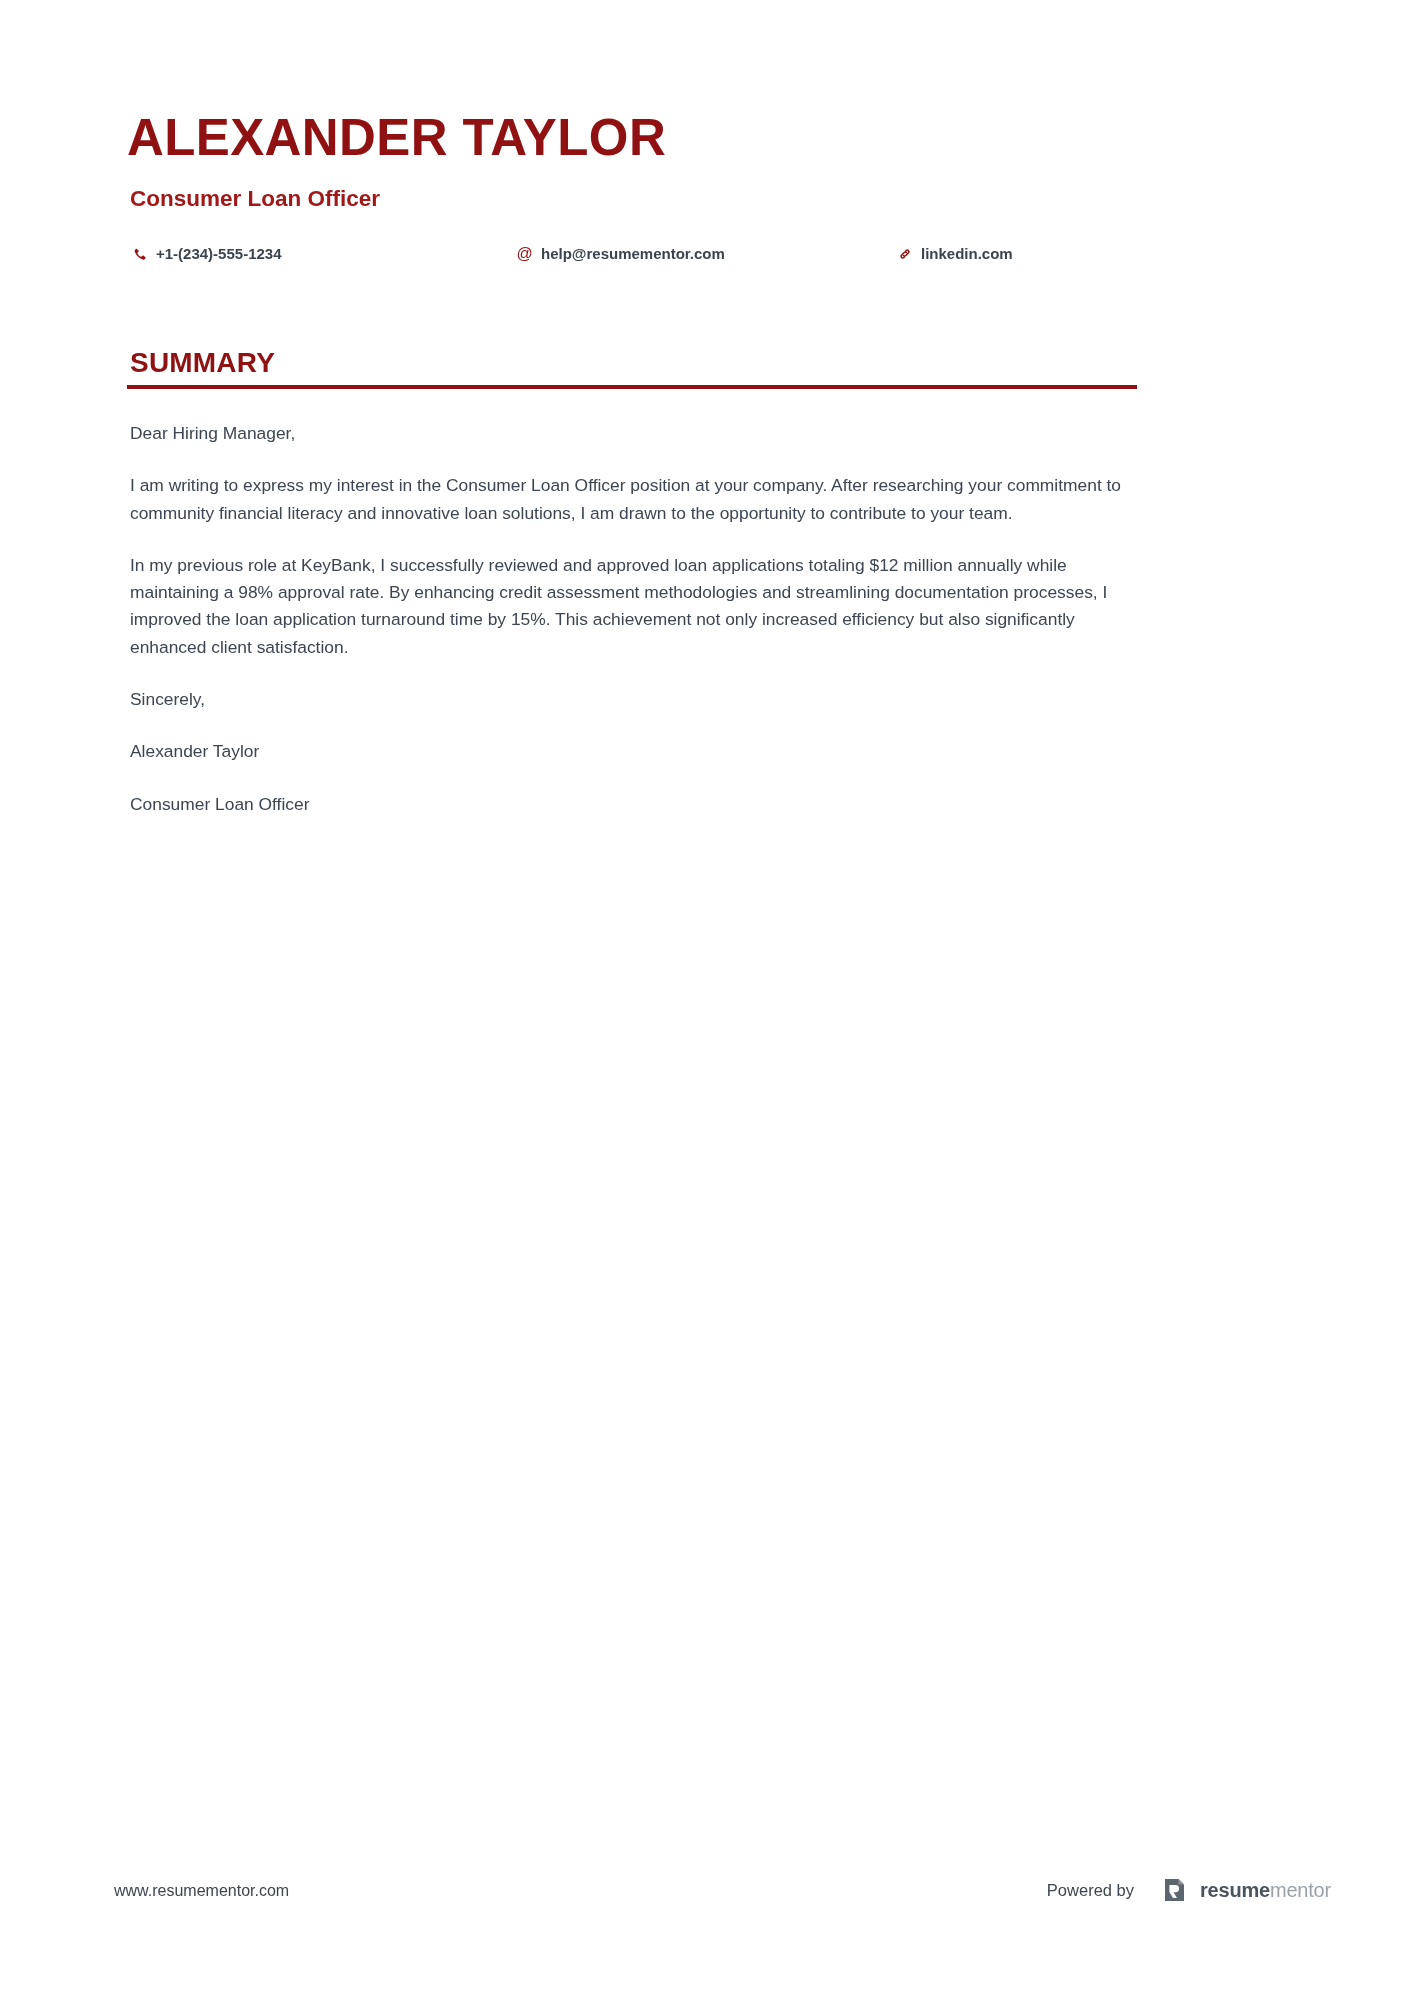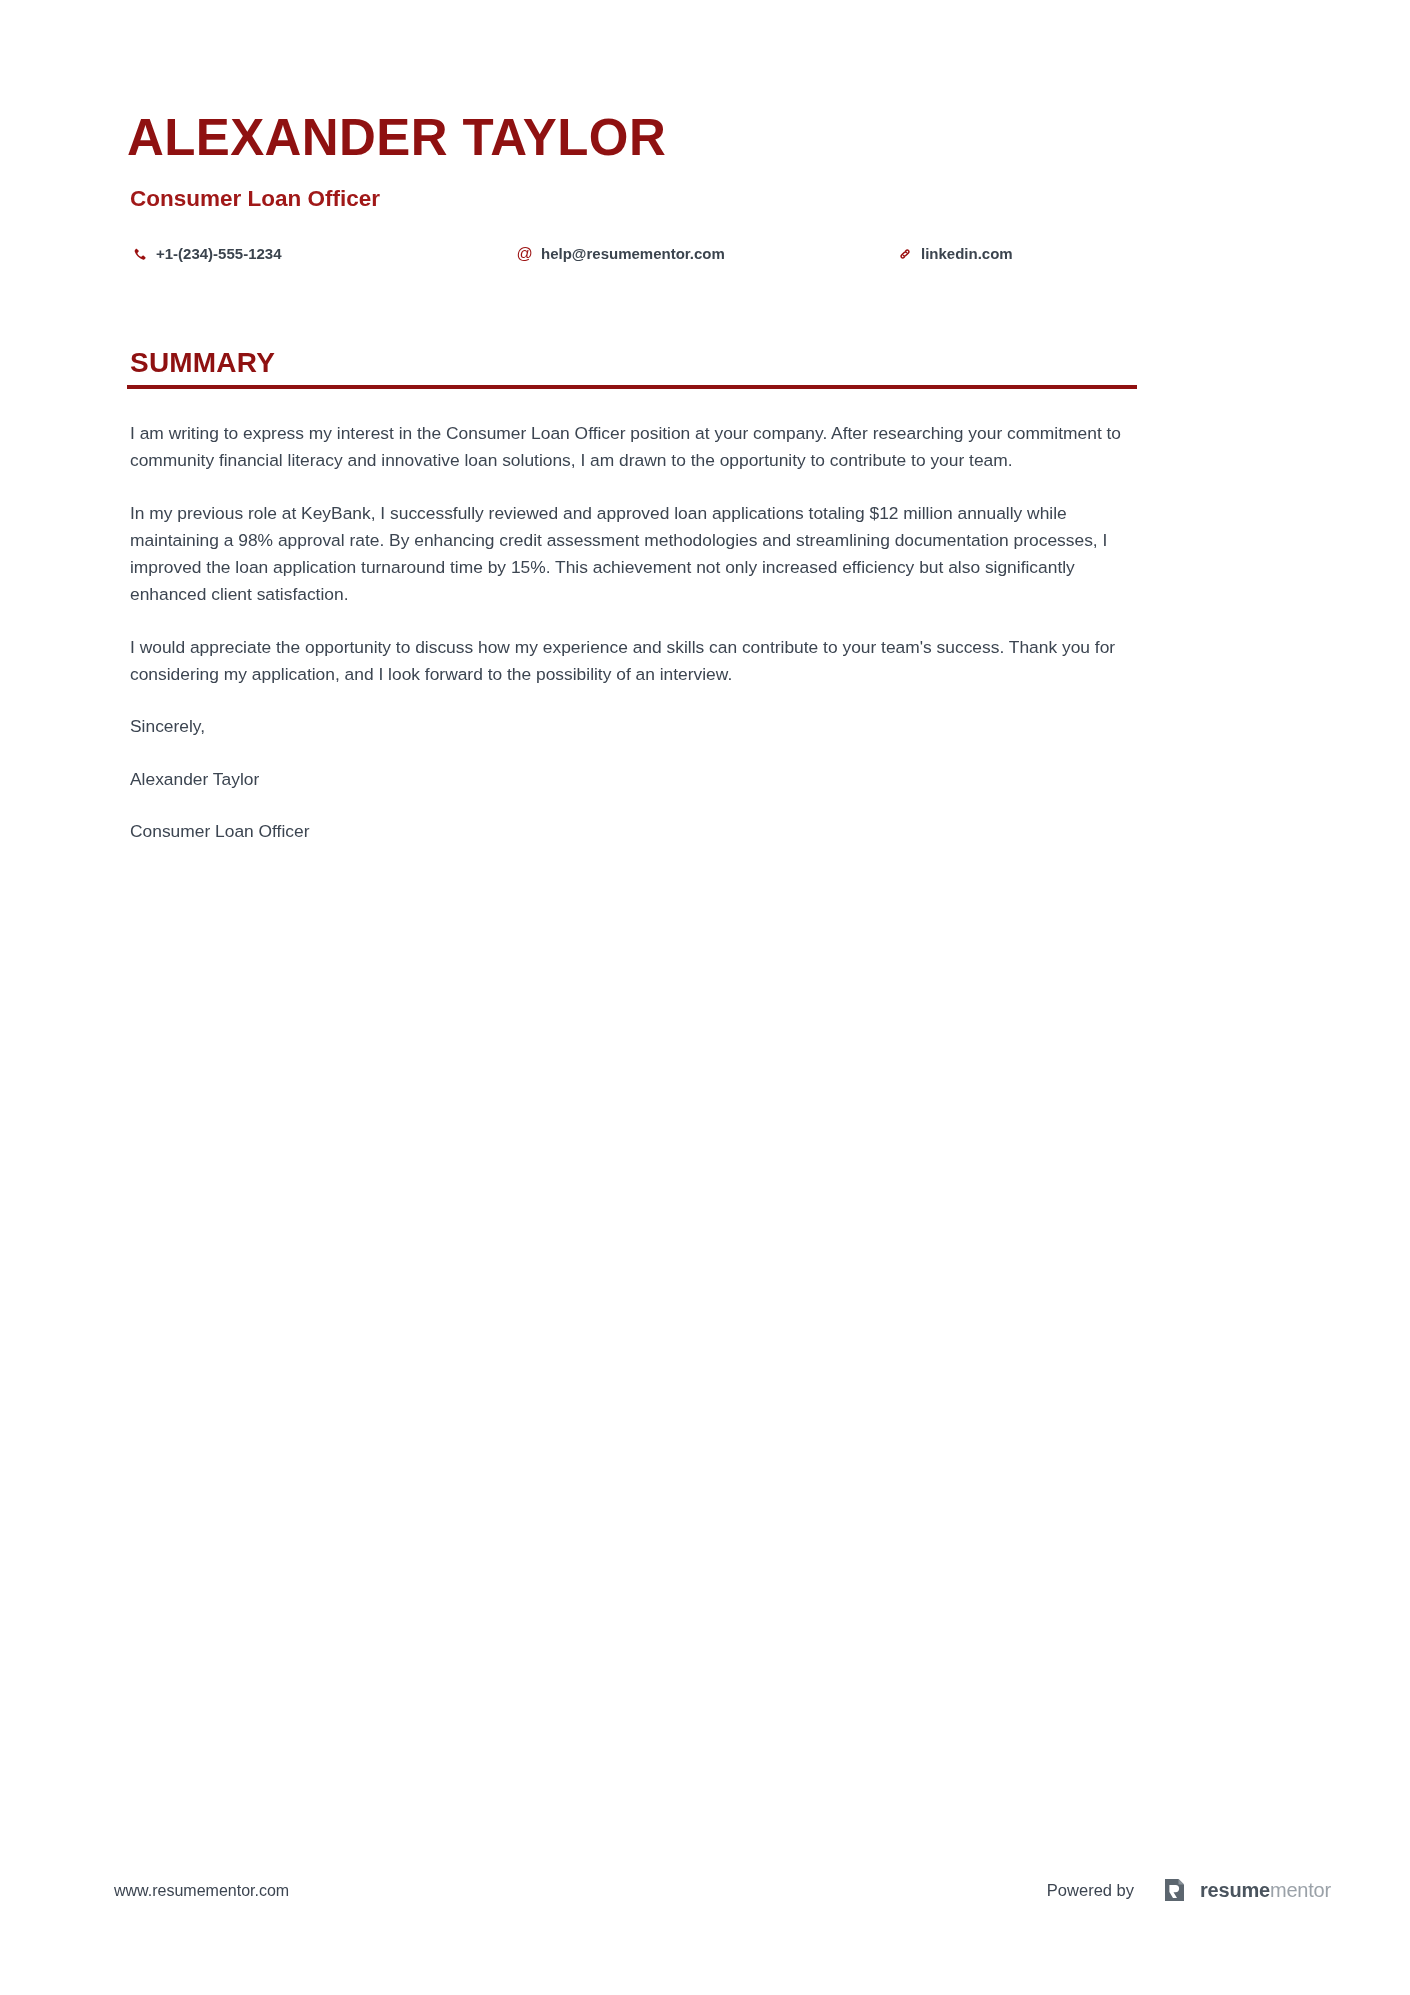--- a/index.html
+++ b/index.html
@@ -217,23 +217,23 @@
       </div>
 
 
     </div>
 
     <div class="section">
       <h2 class="section-title">SUMMARY</h2>
       <div class="section-rule"></div>
 
       <div class="letter">
+        <p>Dear Hiring Manager,</p>
         <p>I am writing to express my interest in the Consumer Loan Officer position at your company. After researching your commitment to community financial literacy and innovative loan solutions, I am drawn to the opportunity to contribute to your team.</p>
         <p>In my previous role at KeyBank, I successfully reviewed and approved loan applications totaling $12 million annually while maintaining a 98% approval rate. By enhancing credit assessment methodologies and streamlining documentation processes, I improved the loan application turnaround time by 15%. This achievement not only increased efficiency but also significantly enhanced client satisfaction.</p>
-        <p>I would appreciate the opportunity to discuss how my experience and skills can contribute to your team's success. Thank you for considering my application, and I look forward to the possibility of an interview.</p>
         <p>Sincerely,</p>
         <p>Alexander Taylor</p>
         <p>Consumer Loan Officer</p>
       </div>
     </div>
 
   </div>
 
   <div class="footer">
     <div class="footer-url">www.resumementor.com</div>

